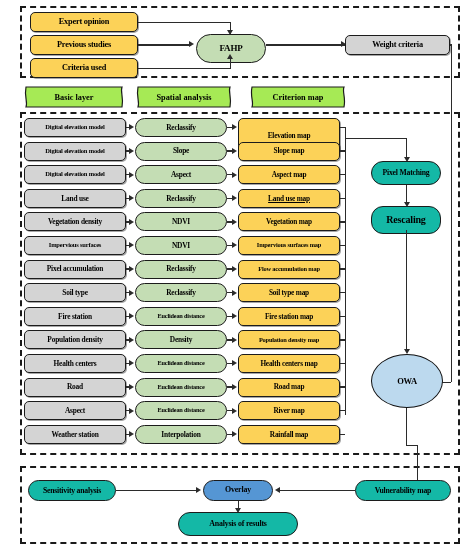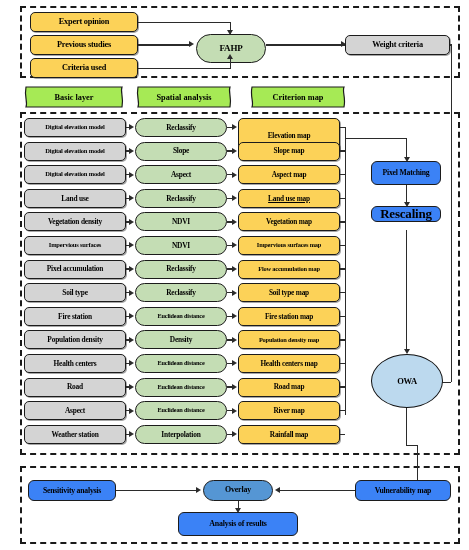--- a/index.html
+++ b/index.html
@@ -21,21 +21,21 @@
     border:1.2px solid #1c1c1c;
     white-space:nowrap;
   }
   .node.wrap{white-space:normal;}
 
   .yellow{background:#fcd258;border-radius:5px;
           box-shadow:1px 1px 0 rgba(0,0,0,.35);}
   .grey  {background:#d4d4d4;border-radius:5px;
           box-shadow:1px 1px 0 rgba(0,0,0,.35);}
   .green {background:#c4ddb4;border-radius:999px;}
-  .blue  {background:#3b82f6;border-radius:6px;color:#000;}
+  .blue  {background:#14b8a6;border-radius:12px;color:#000;}
   .blueov{background:#5596d4;border-radius:999px;color:#000;}
   .ellipse{background:#bcd9ee;border-radius:50%;border:1.4px solid #111;}
 
   
   .banner{
     position:absolute;display:flex;align-items:center;justify-content:center;
     font-weight:bold;color:#000;text-align:center;white-space:nowrap;
   }
   .banner svg{position:absolute;left:0;top:0;}
   .banner span{position:relative;z-index:2;}
@@ -320,21 +320,21 @@
   <div class="ln lh" style="left:345px;top:138px;width:62px;"></div>
   <div class="ln lv" style="left:406px;top:138px;height:22px;"></div>
   <div class="arw arw-d" style="left:403.5px;top:157px;"></div>
 
   <div class="node blue" style="left:371px;top:161px;width:70px;height:24px;font-size:7.7px;">
     <span>Pixel Matching</span>
   </div>
   <div class="ln lv" style="left:406px;top:185px;height:20px;"></div>
   <div class="arw arw-d" style="left:403.5px;top:202px;"></div>
 
-  <div class="node blue" style="left:371px;top:206px;width:70px;height:16px;font-size:13px;">
+  <div class="node blue" style="left:371px;top:206px;width:70px;height:28px;font-size:10px;">
     <span>Rescaling</span>
   </div>
   <div class="ln lv" style="left:406px;top:230px;height:122px;"></div>
   <div class="arw arw-d" style="left:403.5px;top:349px;"></div>
 
   <div class="node ellipse" style="left:371px;top:354px;width:72px;height:54px;font-size:8.5px;">
     <span>OWA</span>
   </div>
 
   <div class="ln lv" style="left:406px;top:408px;height:38px;"></div>

